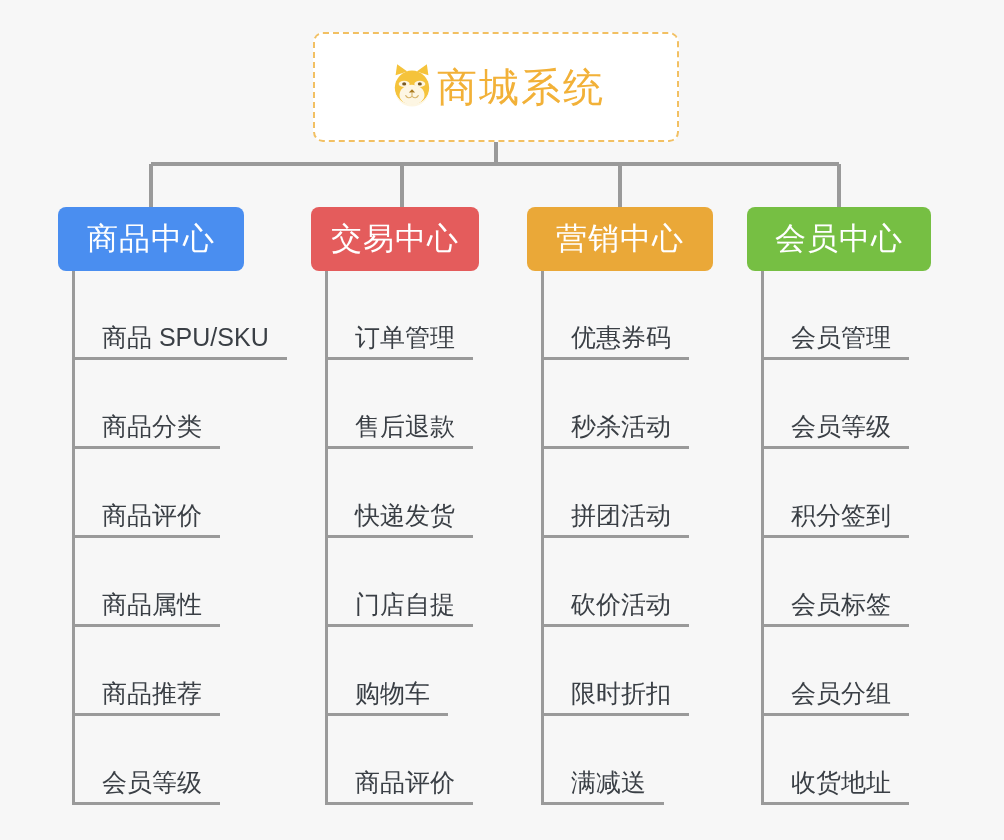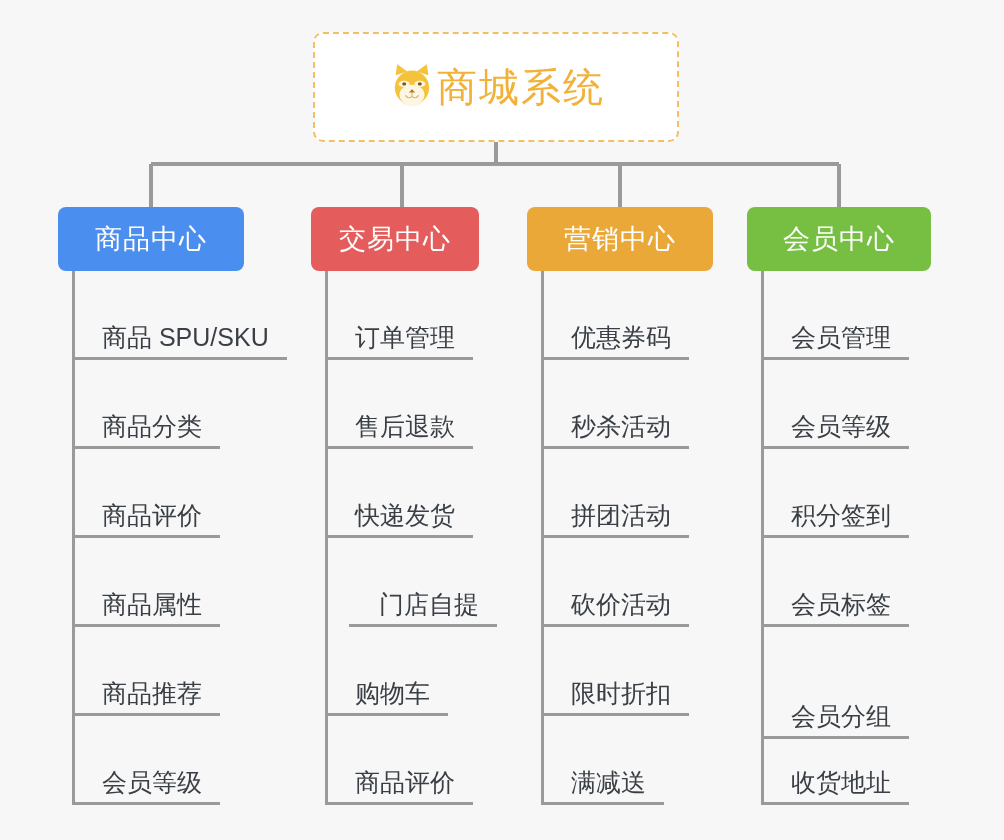--- a/index.html
+++ b/index.html
@@ -69,21 +69,21 @@
     top: 207px;
   }
 
   .branch-header {
     height: 64px;
     border-radius: 8px;
     display: flex;
     align-items: center;
     justify-content: center;
     color: #ffffff;
-    font-size: 27px;
+    font-size: 31px;
     letter-spacing: 1px;
     white-space: nowrap;
   }
 
   .branch-items {
     position: relative;
     margin-top: 0;
   }
 
   
@@ -179,21 +179,21 @@
         <div class="trunk" style="background: rgb(154, 154, 154); top: 0px; height: 534px;"></div>
         <div class="leaf" style="top: 47px;">
           <div class="leaf-label" style="border-bottom-color: rgb(154, 154, 154);">订单管理</div>
         </div>
         <div class="leaf" style="top: 136px;">
           <div class="leaf-label" style="border-bottom-color: rgb(154, 154, 154);">售后退款</div>
         </div>
         <div class="leaf" style="top: 225px;">
           <div class="leaf-label" style="border-bottom-color: rgb(154, 154, 154);">快递发货</div>
         </div>
-        <div class="leaf" style="top: 314px; padding-left: 24px;">
+        <div class="leaf" style="top: 314px;">
           <div class="leaf-label" style="border-bottom-color: rgb(154, 154, 154);">门店自提</div>
         </div>
         <div class="leaf" style="top: 403px;">
           <div class="leaf-label" style="border-bottom-color: rgb(154, 154, 154);">购物车</div>
         </div>
         <div class="leaf" style="top: 492px;">
           <div class="leaf-label" style="border-bottom-color: rgb(154, 154, 154);">商品评价</div>
         </div>
       </div>
     </div>
@@ -230,21 +230,21 @@
         </div>
         <div class="leaf" style="top: 136px;">
           <div class="leaf-label" style="border-bottom-color: rgb(154, 154, 154);">会员等级</div>
         </div>
         <div class="leaf" style="top: 225px;">
           <div class="leaf-label" style="border-bottom-color: rgb(154, 154, 154);">积分签到</div>
         </div>
         <div class="leaf" style="top: 314px;">
           <div class="leaf-label" style="border-bottom-color: rgb(154, 154, 154);">会员标签</div>
         </div>
-        <div class="leaf" style="top: 426px;">
+        <div class="leaf" style="top: 403px;">
           <div class="leaf-label" style="border-bottom-color: rgb(154, 154, 154);">会员分组</div>
         </div>
         <div class="leaf" style="top: 492px;">
           <div class="leaf-label" style="border-bottom-color: rgb(154, 154, 154);">收货地址</div>
         </div>
       </div>
     </div>
   </div>
 
 </body></html>

